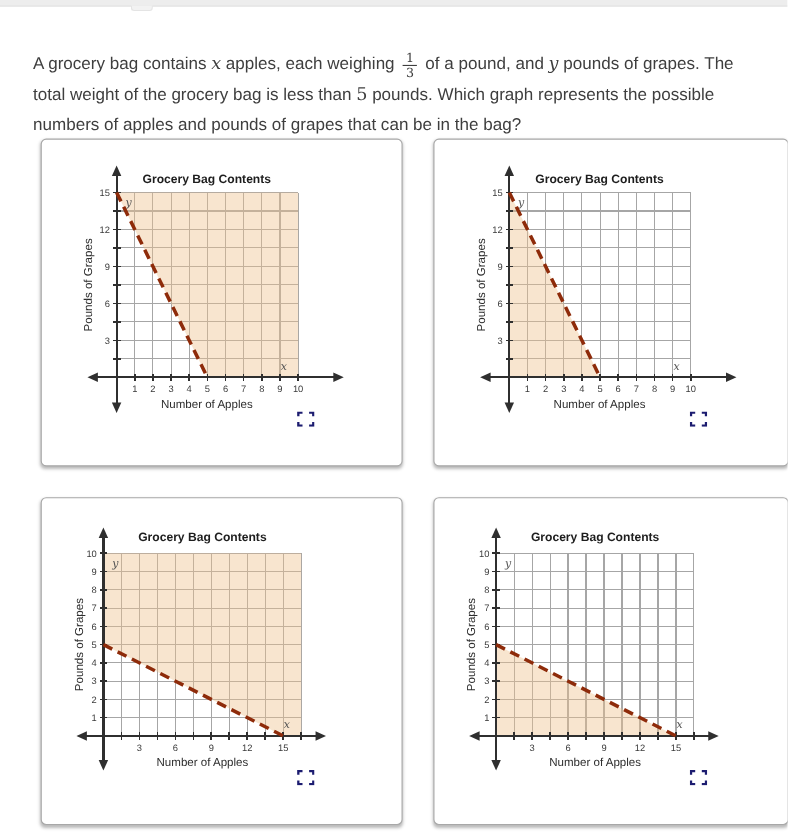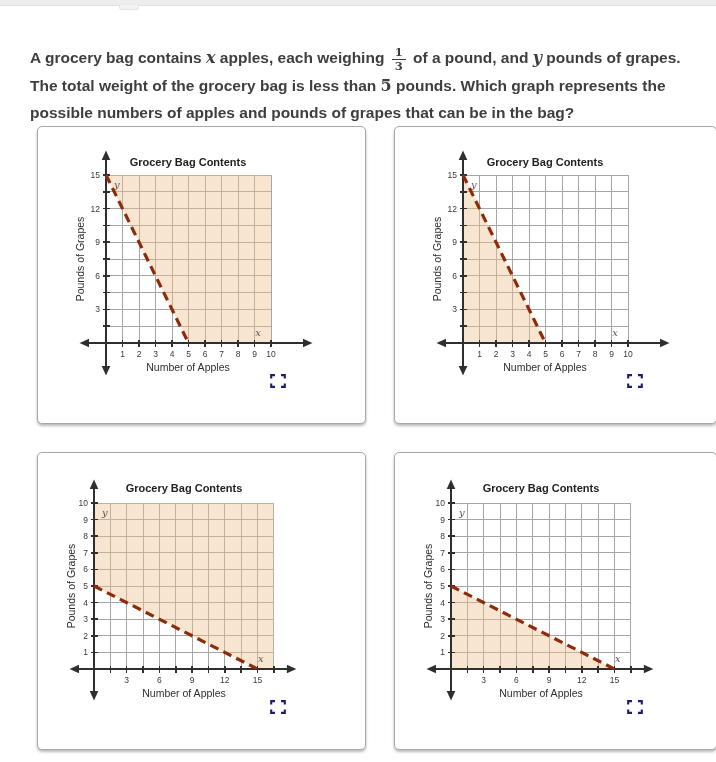--- a/index.html
+++ b/index.html
@@ -6,21 +6,21 @@
   body{
     width:716px;height:762px;position:relative;overflow:hidden;
     background:#ffffff;font-family:"Liberation Sans",sans-serif;
   }
   .top-strip{position:absolute;left:0;top:0;width:716px;height:5px;
     background:#ededed;border-bottom:1px solid #e1e1e1;}
   .top-notch{position:absolute;left:119px;top:5px;width:18px;height:4px;
     background:#f2f2f2;border:1px solid #e4e4e4;border-top:none;
     border-radius:0 0 3px 3px;}
   .question{position:absolute;left:30px;top:44px;width:662px;margin:0;
-    font-size:15.5px;line-height:27px;color:#3e3e3e;font-weight:bold;}
+    font-size:15.5px;line-height:27px;color:#3e3e3e;}
   .mvar{font-family:"DejaVu Serif",serif;font-style:italic;font-size:16px;}
   .mnum{font-family:"DejaVu Serif",serif;font-size:16px;}
   .frac{display:inline-block;vertical-align:-0.58em;text-align:center;
     font-family:"DejaVu Serif",serif;font-size:11.5px;line-height:1.08;
     margin:0 3px;color:#3e3e3e;}
   .frac .fnum{display:block;padding:0 3px;}
   .frac .fden{display:block;border-top:1px solid #3e3e3e;padding:0 3px;}
   .card{position:absolute;height:296px;background:#ffffff;
     border:1px solid #a8a8a8;border-radius:5px;
     box-shadow:0 2px 3px rgba(0,0,0,0.28);}

